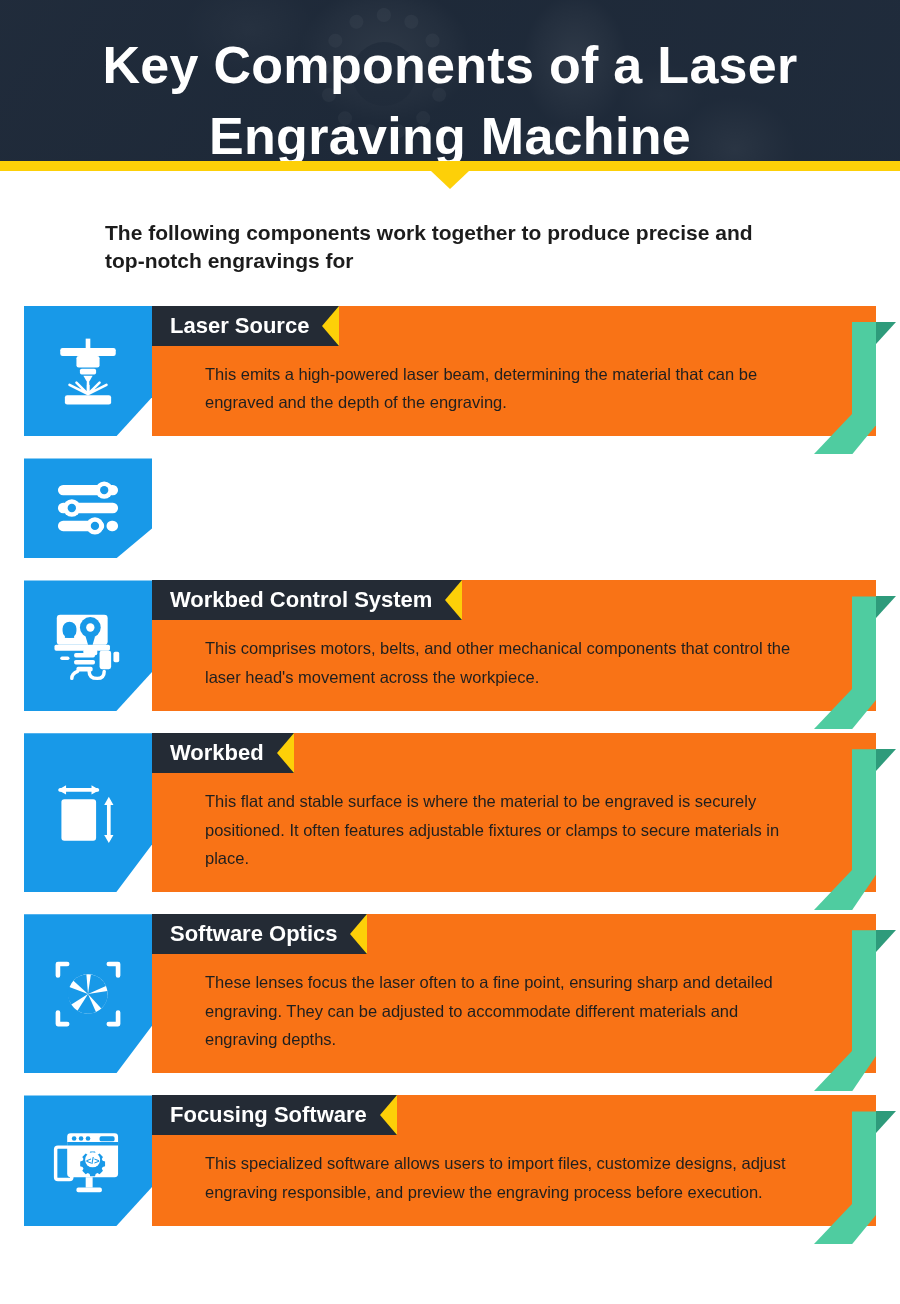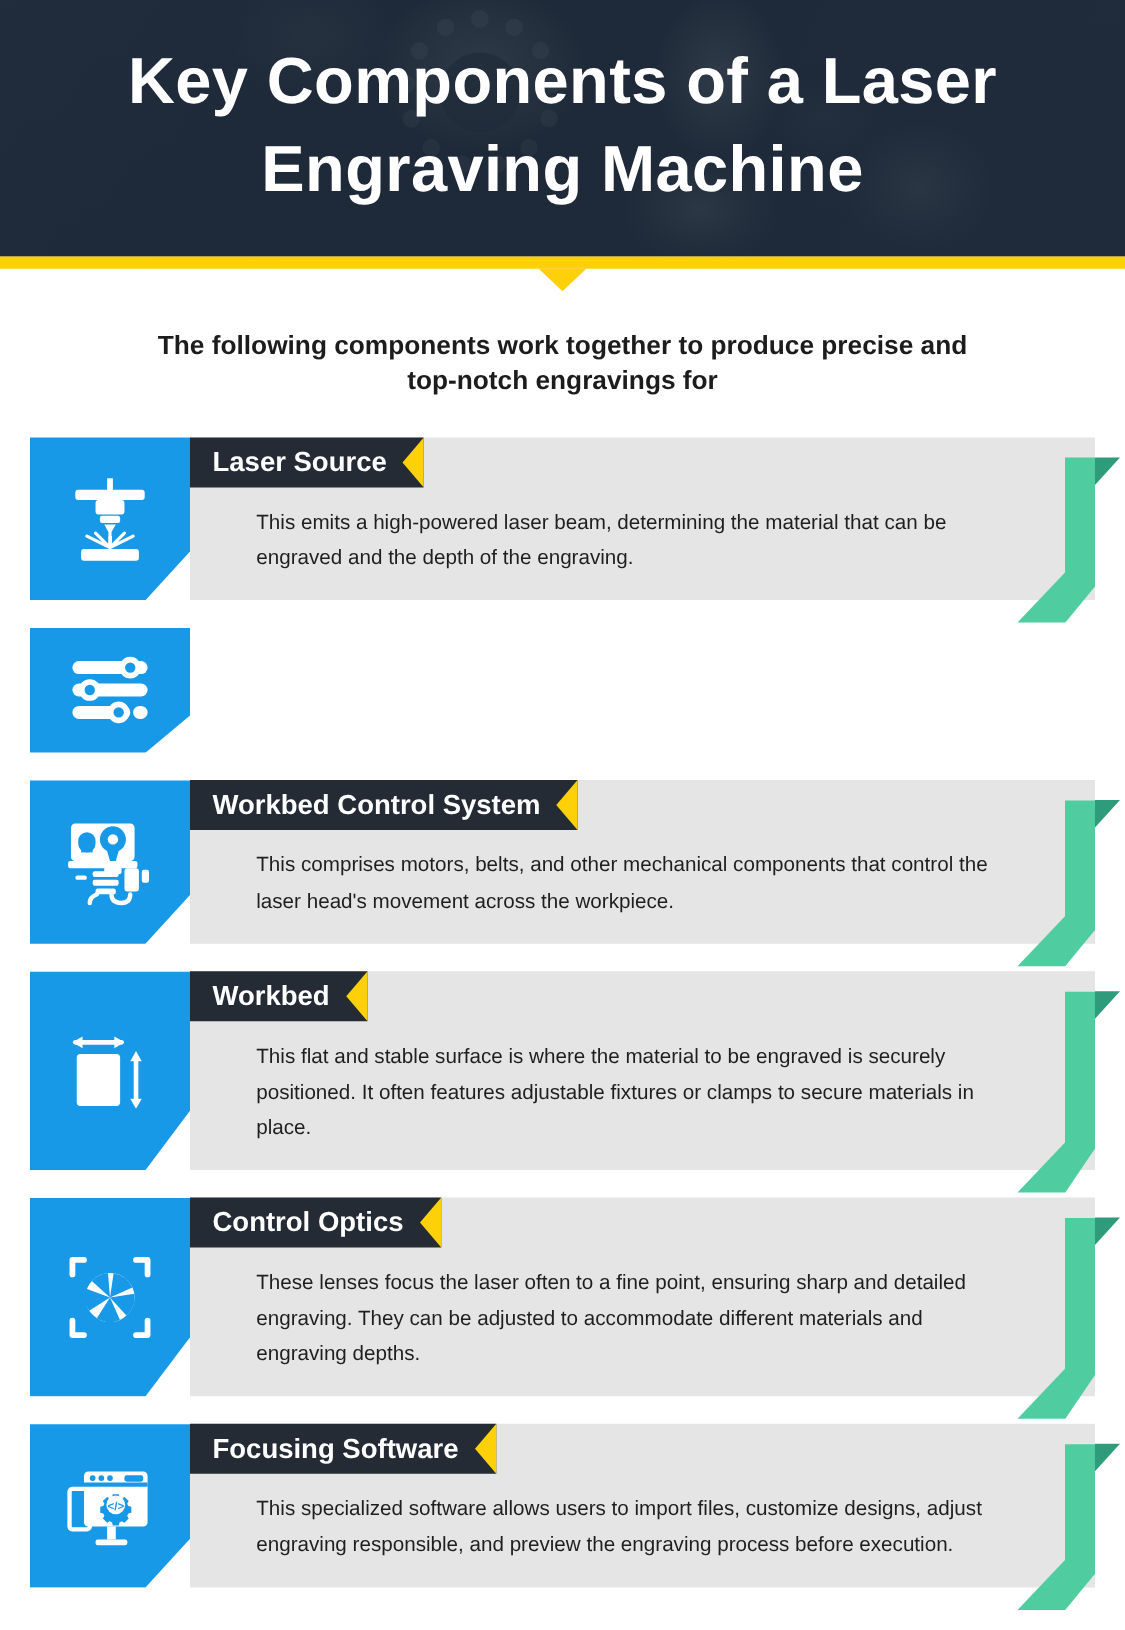--- a/index.html
+++ b/index.html
@@ -8,21 +8,21 @@
     height: 1304px;
     overflow: hidden;
     background: #ffffff;
     font-family: "Liberation Sans", sans-serif;
   }
 
   
   .hero {
     position: relative;
     width: 900px;
-    height: 205px;
+    height: 161px;
     overflow: hidden;
     background: #222e3e;
   }
   .hero-photo {
     position: absolute;
     inset: 0;
     background:
       radial-gradient(ellipse 120px 95px at 385px 55px, rgba(190,195,200,.55) 0%, rgba(120,128,138,.30) 55%, rgba(0,0,0,0) 72%),
       radial-gradient(ellipse 70px 90px at 575px 62px, rgba(205,210,215,.55) 0%, rgba(120,128,138,.28) 58%, rgba(0,0,0,0) 75%),
       radial-gradient(ellipse 85px 60px at 560px 168px, rgba(215,220,225,.50) 0%, rgba(110,118,128,.24) 58%, rgba(0,0,0,0) 76%),
@@ -72,21 +72,21 @@
     margin: 0 auto;
     border-left: 19px solid transparent;
     border-right: 19px solid transparent;
     border-top: 18px solid #fdd008;
   }
 
   
   .intro {
     width: 690px;
     margin: 30px auto 0;
-    text-align: center;
+    text-align: left;
     color: #1c1c1c;
     font-size: 21px;
     font-weight: bold;
     line-height: 1.35;
   }
 
   
   .cards { margin-top: 30px; }
   .card {
     position: relative;
@@ -106,21 +106,21 @@
     display: flex;
     align-items: center;
     justify-content: center;
   }
   .icon-panel svg { width: 74px; height: 74px; display: block; }
 
   
   .card-body {
     position: relative;
     flex: 1 1 auto;
-    background: #e5e5e5;
+    background: #f97316;
     padding: 54px 70px 20px 20px;
   }
   .desc {
     color: #1f1f1f;
     font-size: 16.5px;
     line-height: 1.72;
     max-width: 620px;
     margin-left: 33px;
   }
 
@@ -308,21 +308,21 @@
             <path d="M0,0 L16.8,-2.6 A17 17 0 0 1 11.5,12.6 Z"></path>
             <path d="M0,0 L6.9,15.5 A17 17 0 0 1 -9.1,14.4 Z"></path>
             <path d="M0,0 L-14.4,9.1 A17 17 0 0 1 -16.8,-6.2 Z"></path>
             <path d="M0,0 L-12.6,-11.5 A17 17 0 0 1 -1.4,-17 Z"></path>
           </g>
         </g>
       </svg>
     </div>
     <div class="card-body">
       <div class="tag">
-        <span>Control Optics</span>
+        <span>Software Optics</span>
         <span class="tag-arrow"></span>
       </div>
       <p class="desc">These lenses focus the laser often to a fine point, ensuring sharp and detailed engraving. They can be adjusted to accommodate different materials and engraving depths.</p>
       <div class="ribbon"></div>
       <div class="ribbon-fold"></div>
       <div class="ribbon-tail"></div>
     </div>
   </div>
 
   <div class="card">

